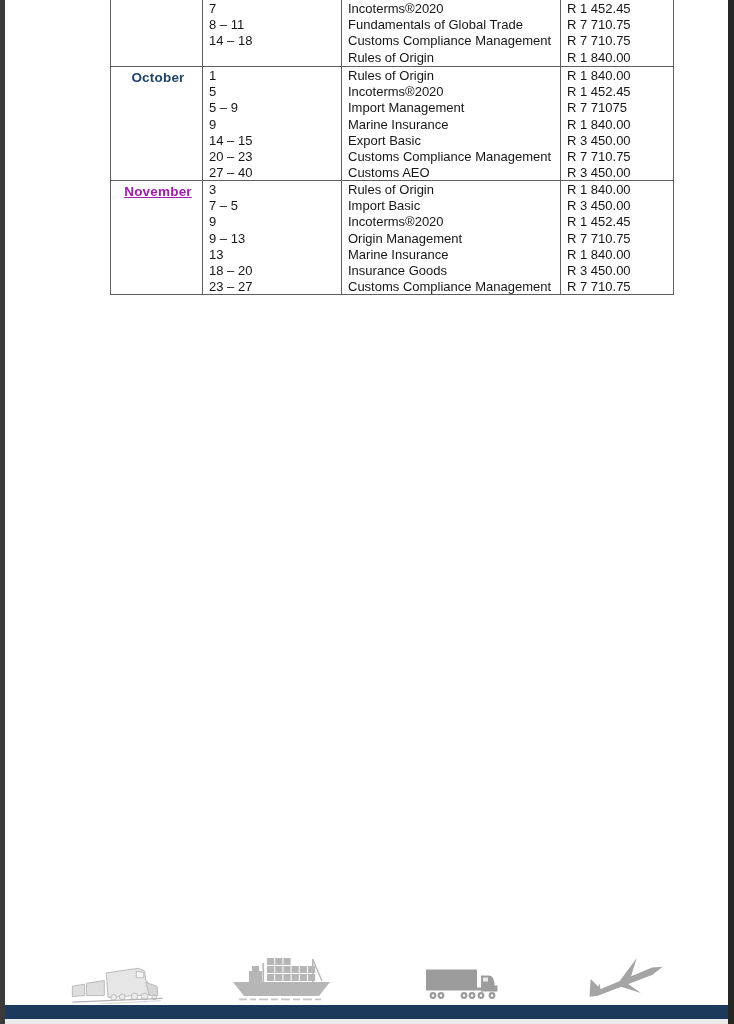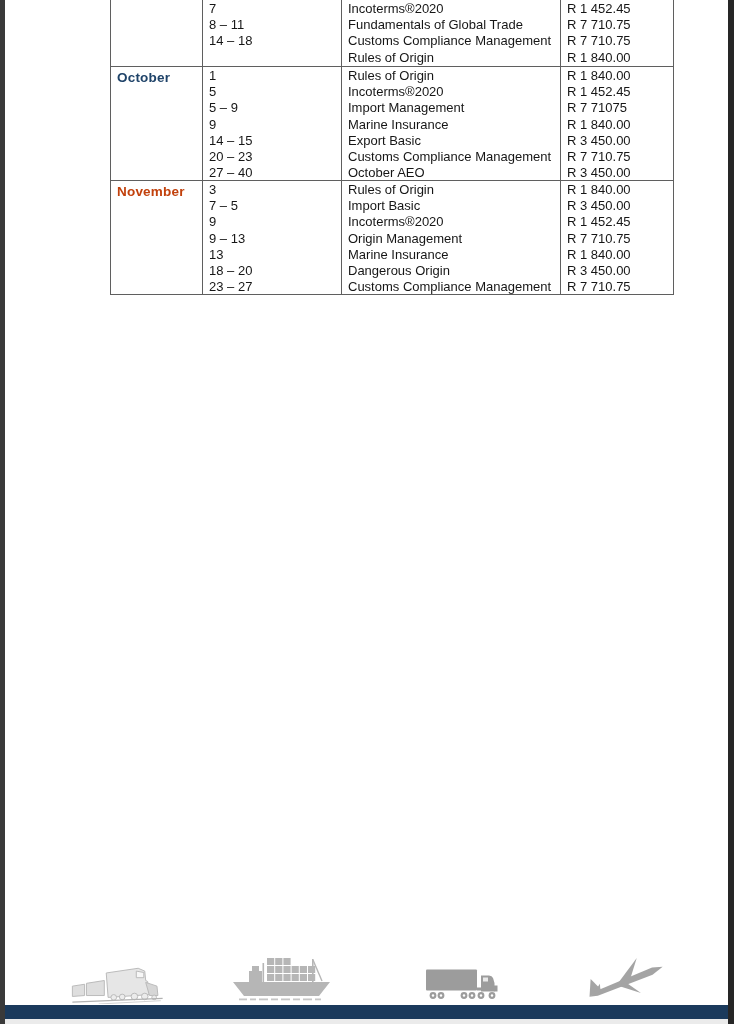--- a/index.html
+++ b/index.html
@@ -32,20 +32,21 @@
     font-size:13px;
     line-height:16.2px;
     overflow:hidden;
   }
   .cell + .cell { border-left:1px solid #5f5f5f; }
   .month-cell {
     font-weight:bold;
     font-size:13.5px;
     padding-top:3px;
     letter-spacing:0.2px;
+    text-align:center;
   }
   .line { min-height:16.2px; white-space:nowrap; }
 
   
   .footer-icon { position:absolute; }
   .icon-train    { left:70px;  top:957px; width:95px; height:47px; }
   .icon-ship     { left:233px; top:951px; width:98px; height:51px; }
   .icon-truck    { left:426px; top:965px; width:78px; height:37px; }
   .icon-airplane { left:581px; top:950px; width:87px; height:53px; }
   .footer-bar {
@@ -97,51 +98,51 @@
       <div class="line">20 – 23</div>
       <div class="line">27 – 40</div>
     </div>
     <div class="cell">
       <div class="line">Rules of Origin</div>
       <div class="line">Incoterms®2020</div>
       <div class="line">Import Management</div>
       <div class="line">Marine Insurance</div>
       <div class="line">Export Basic</div>
       <div class="line">Customs Compliance Management</div>
-      <div class="line">October AEO</div>
+      <div class="line">Customs AEO</div>
     </div>
     <div class="cell">
       <div class="line">R 1 840.00</div>
       <div class="line">R 1 452.45</div>
       <div class="line">R 7 71075</div>
       <div class="line">R 1 840.00</div>
       <div class="line">R 3 450.00</div>
       <div class="line">R 7 710.75</div>
       <div class="line">R 3 450.00</div>
     </div>
   </section>
 
   <section class="month-block full">
-    <div class="cell month-cell" style="color: #c2410c;">November</div>
+    <div class="cell month-cell" style="color: #a21caf; text-decoration: underline;">November</div>
     <div class="cell">
       <div class="line">3</div>
       <div class="line">7 – 5</div>
       <div class="line">9</div>
       <div class="line">9 – 13</div>
       <div class="line">13</div>
       <div class="line">18 – 20</div>
       <div class="line">23 – 27</div>
     </div>
     <div class="cell">
       <div class="line">Rules of Origin</div>
       <div class="line">Import Basic</div>
       <div class="line">Incoterms®2020</div>
       <div class="line">Origin Management</div>
       <div class="line">Marine Insurance</div>
-      <div class="line">Dangerous Origin</div>
+      <div class="line">Insurance Goods</div>
       <div class="line">Customs Compliance Management</div>
     </div>
     <div class="cell">
       <div class="line">R 1 840.00</div>
       <div class="line">R 3 450.00</div>
       <div class="line">R 1 452.45</div>
       <div class="line">R 7 710.75</div>
       <div class="line">R 1 840.00</div>
       <div class="line">R 3 450.00</div>
       <div class="line">R 7 710.75</div>

